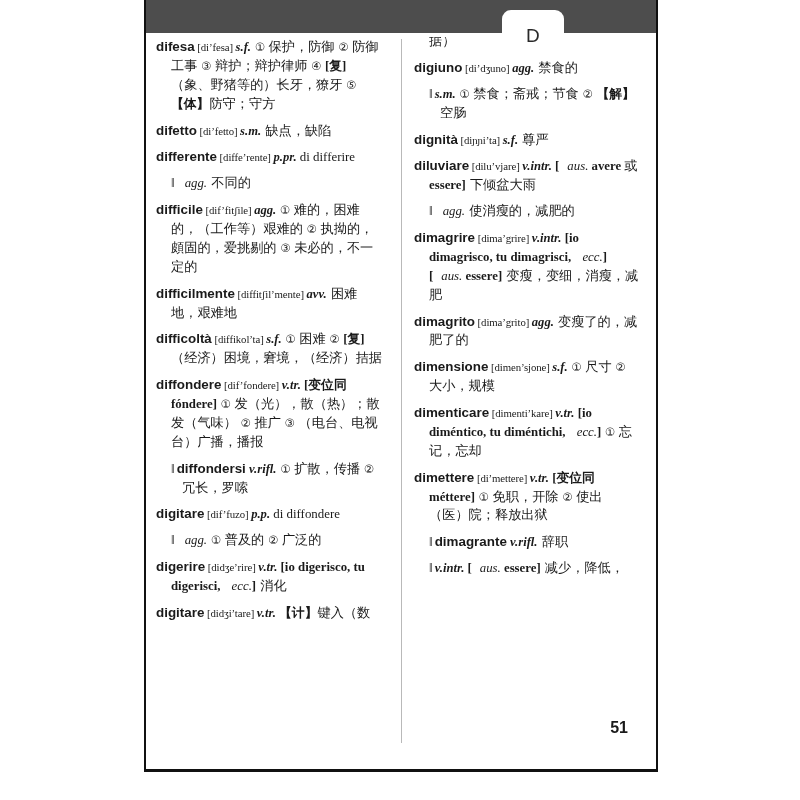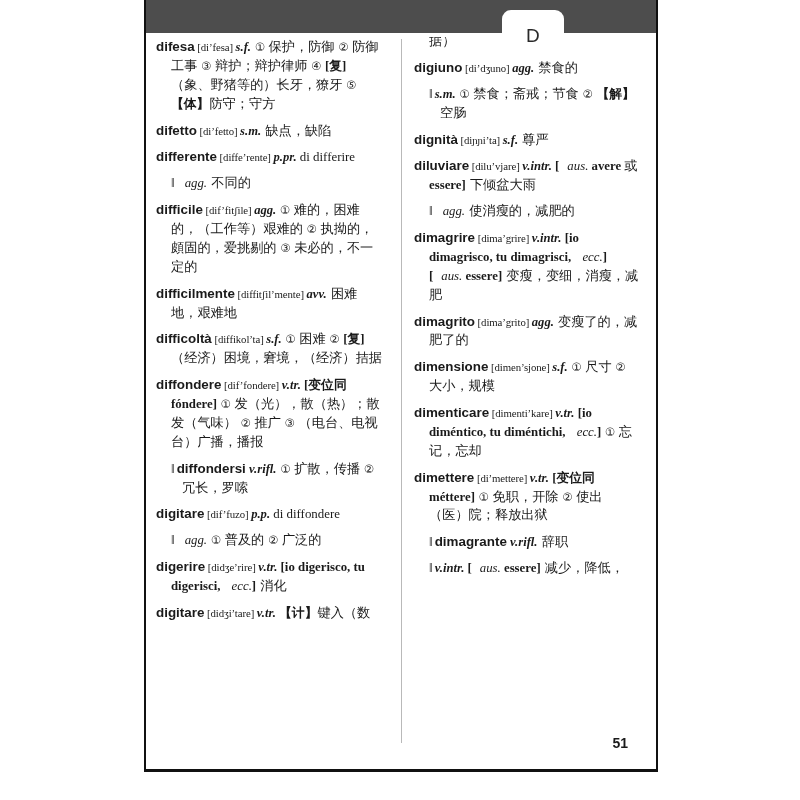--- a/index.html
+++ b/index.html
@@ -148,24 +148,24 @@
   }
   .num {
     font-family: "DejaVu Sans", sans-serif;
     font-size: 11.5px;
   }
 
   
   #page-number {
     position: absolute;
     right: 28px;
-    bottom: 18px;
+    bottom: 32px;
     font-family: "Liberation Sans", sans-serif;
     font-weight: bold;
-    font-size: 14px;
+    font-size: 16px;
     color: #1a1a1a;
   }
 </style>
 </head>
 <body>
 
 <div id="page">
 
   <div id="header-bar" style="background: rgb(77, 77, 77);"></div>
 

